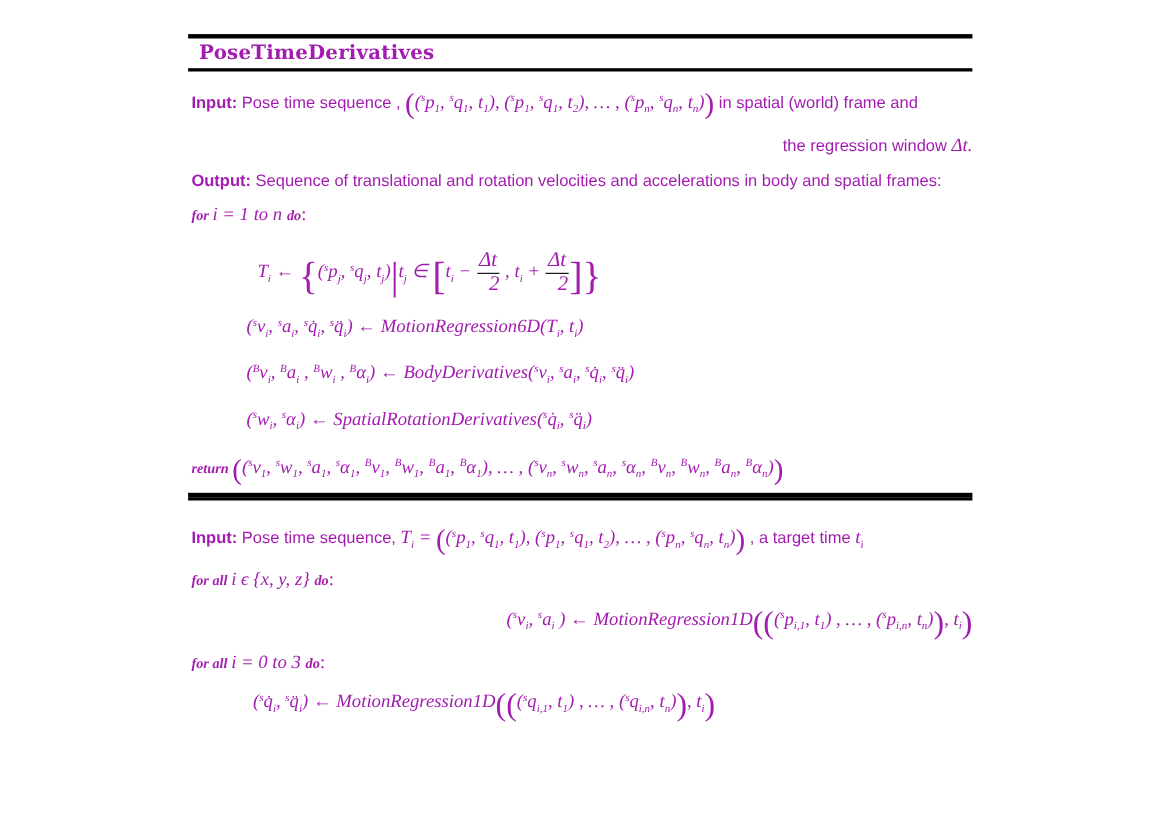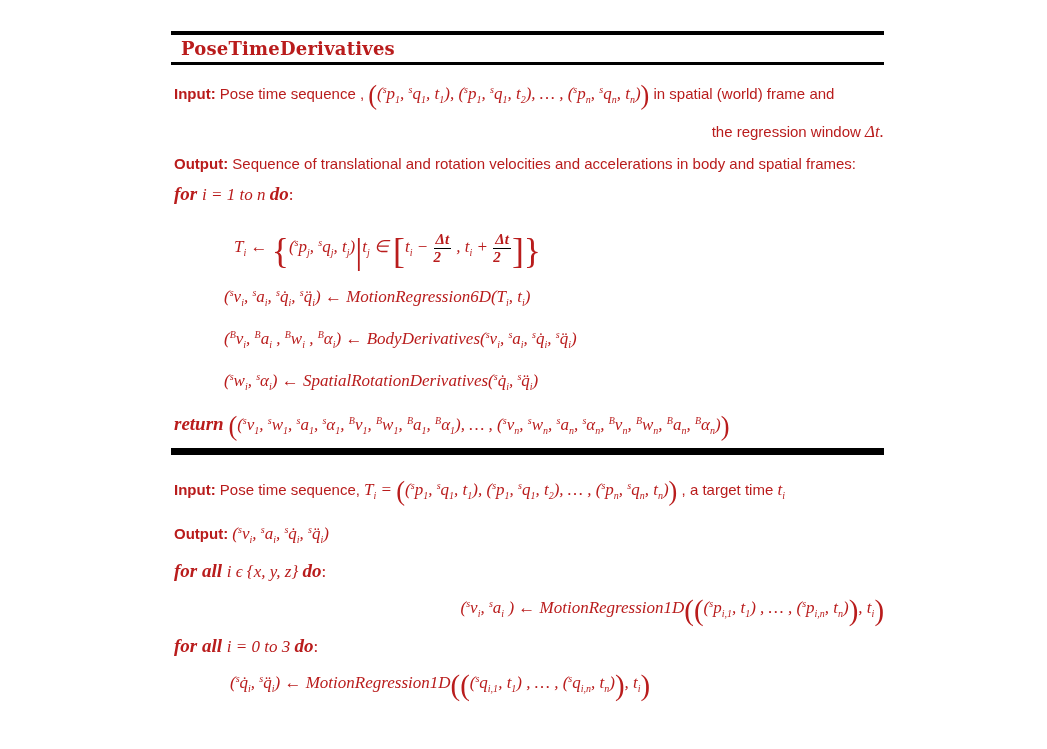--- a/index.html
+++ b/index.html
@@ -1,20 +1,20 @@
 <!DOCTYPE html>
 <html><head>
 <meta charset="utf-8">
 <style>
   html,body{margin:0;padding:0;background:#ffffff;}
   .page{
     position:relative;
     width:1047px;height:749px;
     background:#ffffff;
-    color:#b91c1c;
+    color:#a21caf;
     font-family:"Liberation Sans", sans-serif;
     overflow:hidden;
   }
   .algo{position:absolute;left:171px;width:713px;}
   #algo1{top:31px;}
   #algo2{top:448px;}
   .rule-top{height:4px;background:#000;}
   .rule-bottom{height:3px;background:#000;}
   .algo-title{
     font-family:"DejaVu Serif","Liberation Serif",serif;
@@ -30,29 +30,29 @@
   .math{
     font-family:"Liberation Serif",serif;
     font-style:italic;
     font-size:17px;
   }
   .math sup{font-size:10px;vertical-align:6px;font-style:italic;}
   .math sub{font-size:10px;vertical-align:-4px;font-style:italic;}
   .kw{
     font-family:"Liberation Serif",serif;
     font-weight:bold;font-style:italic;
-    font-size:19px;
+    font-size:13px;
   }
   .plain-colon{font-family:"Liberation Serif",serif;font-size:17px;}
   .big{font-style:normal;display:inline-block;font-size:1.55em;vertical-align:-0.18em;line-height:0.9;}
   .tall .big{font-size:2.1em;vertical-align:-0.3em;}
   .med .big{font-size:1.7em;vertical-align:-0.24em;}
   .frac{
-    display:inline-block;vertical-align:middle;text-align:left;
-    font-size:15px;line-height:1.1;font-style:italic;margin:0 1px;font-weight:bold;
+    display:inline-block;vertical-align:middle;text-align:right;
+    font-size:19px;line-height:1.1;font-style:italic;margin:0 1px;
   }
   .frac .num{display:block;border-bottom:1.4px solid #000;padding:0 2px;}
   .frac .den{display:block;}
   
   #a1-input{margin-top:8px;line-height:34px;}
   #a1-input2{line-height:30px;text-align:right;}
   #a1-output{margin-top:2px;line-height:30px;}
   #a1-for{line-height:30px;}
   #a1-step1{margin-top:9px;padding-left:60px;line-height:48px;}
   #a1-step2,#a1-step3,#a1-step4{padding-left:50px;line-height:32px;}
@@ -97,21 +97,20 @@
     </div>
   </section>
 
   <section class="algo" id="algo2">
     <div class="rule-top"></div>
     <div class="rule-bottom"></div>
     <div class="body">
 
       <p class="line" id="a2-input"><span class="label">Input:</span><span> Pose time sequence, </span><span class="math">T<sub>i</sub> = <span class="big">(</span>(<sup>s</sup>p<sub>1</sub>, <sup>s</sup>q<sub>1</sub>, t<sub>1</sub>), (<sup>s</sup>p<sub>1</sub>, <sup>s</sup>q<sub>1</sub>, t<sub>2</sub>), … , (<sup>s</sup>p<sub>n</sub>, <sup>s</sup>q<sub>n</sub>, t<sub>n</sub>)<span class="big">)</span></span><span> , a target time </span><span class="math">t<sub>i</sub></span></p>
 
-      <p class="line" id="a2-output"><span class="label">Output:</span>&nbsp;<span class="math">(<sup>s</sup>v<sub>i</sub>, <sup>s</sup>a<sub>i</sub>, <sup>s</sup>q̇<sub>i</sub>, <sup>s</sup>q̈<sub>i</sub>)</span></p>
 
       <p class="line" id="a2-for1"><span class="kw">for all </span><span class="math">i ϵ {x, y, z} </span><span class="kw">do</span><span class="plain-colon">:</span></p>
 
       <p class="line med" id="a2-step1"><span class="math">(<sup>s</sup>v<sub>i</sub>, <sup>s</sup>a<sub>i</sub> ) ← MotionRegression1D<span class="big">(</span><span class="big">(</span>(<sup>s</sup>p<sub>i,1</sub>, t<sub>1</sub>) , … , (<sup>s</sup>p<sub>i,n</sub>, t<sub>n</sub>)<span class="big">)</span>, t<sub>i</sub><span class="big">)</span></span></p>
 
       <p class="line" id="a2-for2"><span class="kw">for all </span><span class="math">i = 0 to 3 </span><span class="kw">do</span><span class="plain-colon">:</span></p>
 
       <p class="line med" id="a2-step2"><span class="math">(<sup>s</sup>q̇<sub>i</sub>, <sup>s</sup>q̈<sub>i</sub>) ← MotionRegression1D<span class="big">(</span><span class="big">(</span>(<sup>s</sup>q<sub>i,1</sub>, t<sub>1</sub>) , … , (<sup>s</sup>q<sub>i,n</sub>, t<sub>n</sub>)<span class="big">)</span>, t<sub>i</sub><span class="big">)</span></span></p>
 
       <p class="line" id="a2-return">&nbsp;</p>

